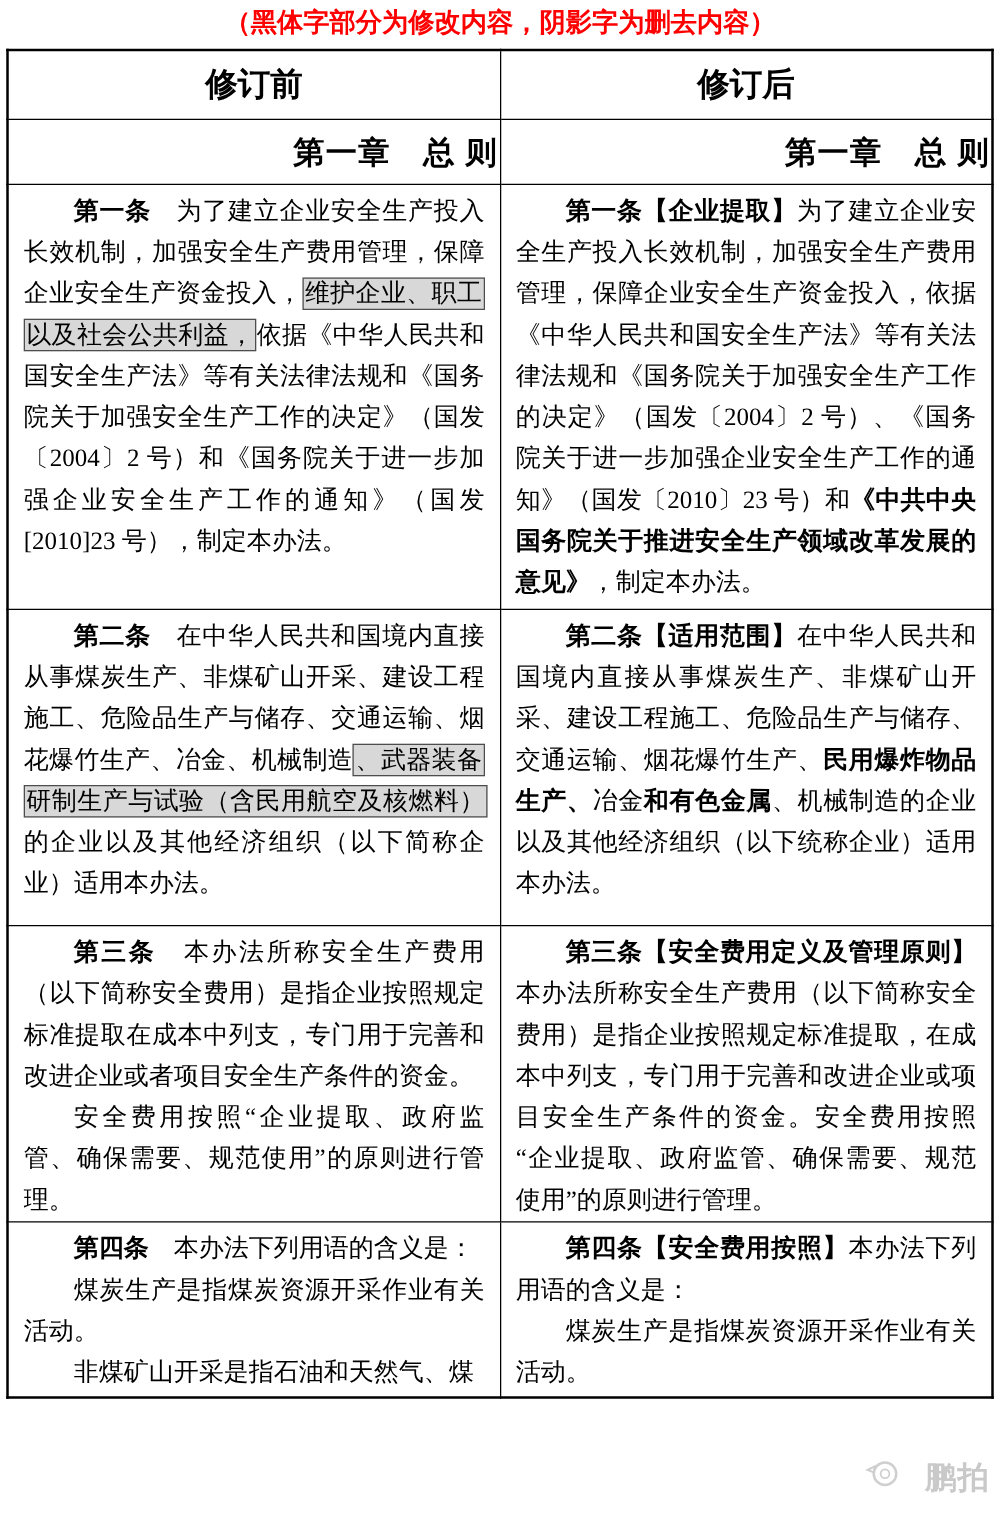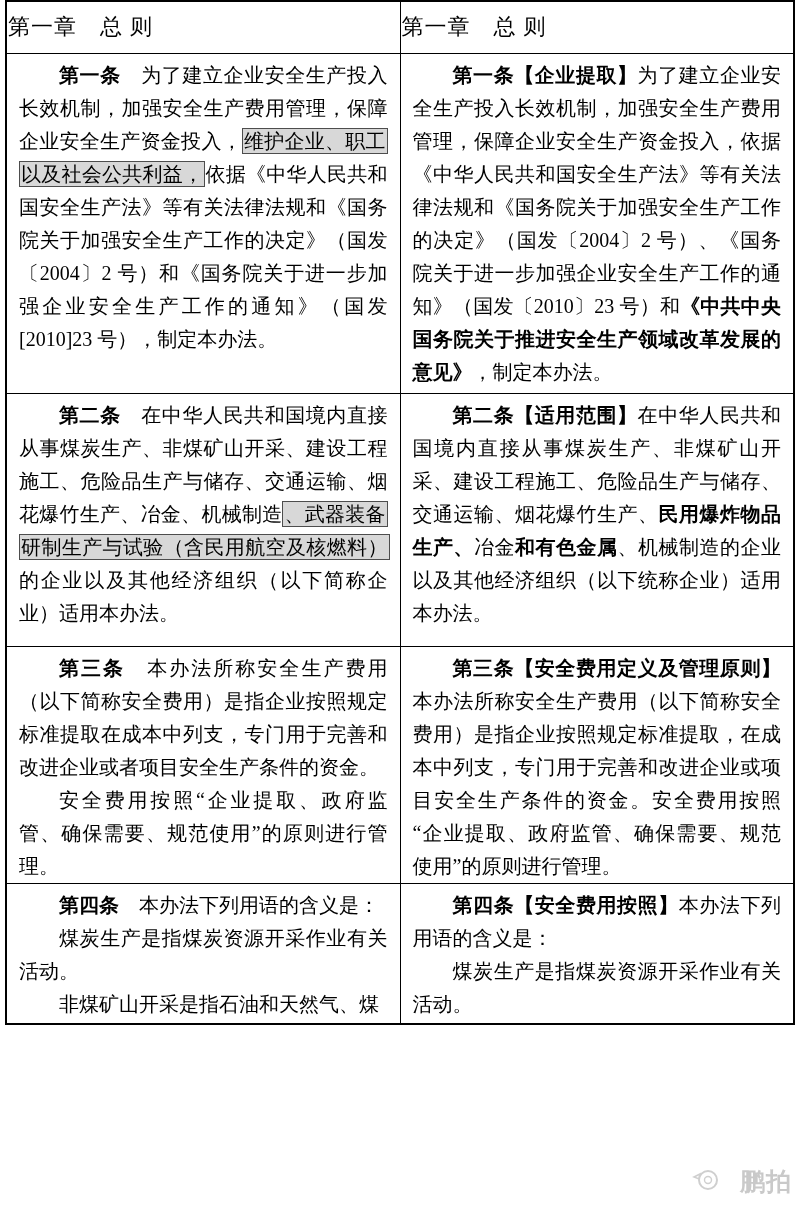--- a/index.html
+++ b/index.html
@@ -44,23 +44,23 @@
     height:55px;
     font-family:"Liberation Sans","DejaVu Sans",sans-serif;
     font-weight:700;
     font-size:26px;
     text-align:center;
     vertical-align:middle;
   }
   tr.chapter-row td {
     height:52px;
     font-family:"Liberation Sans","DejaVu Sans",sans-serif;
-    font-weight:400;
-    font-size:22px;
-    text-align:left;
+    font-weight:700;
+    font-size:25px;
+    text-align:right;
     vertical-align:middle;
     letter-spacing:1px;
   }
   tr.body-row td {
     vertical-align:top;
     padding:5px 12px 0 12px;
     font-size:20px;
     line-height:33px;
   }
   tr.row-a1 { height:340px; }
@@ -97,23 +97,28 @@
     font-weight:700;
     font-size:25px;
     letter-spacing:1px;
   }
 </style>
 </head>
 <body>
 
 <div class="page">
 
+  <div class="note" style="color: rgb(254, 0, 0);">（黑体字部分为修改内容，阴影字为删去内容）</div>
 
   <table class="compare">
     <tbody>
+      <tr class="header-row">
+        <th>修订前</th>
+        <th>修订后</th>
+      </tr>
       <tr class="chapter-row">
         <td>第一章　总 则</td>
         <td>第一章　总 则</td>
       </tr>
       <tr class="body-row row-a1">
         <td>
             <p class="para"><span class="seg-bold">第一条</span><span>　为了建立企业安全生产投入长效机制，加强安全生产费用管理，保障企业安全生产资金投入，</span><span class="seg-del">维护企业、职工以及社会公共利益，</span><span>依据《中华人民共和国安全生产法》等有关法律法规和《国务院关于加强安全生产工作的决定》（国发〔2004〕2 号）和《国务院关于进一步加强企业安全生产工作的通知》（国发[2010]23 号），制定本办法。</span></p>
           </td>
         <td>
             <p class="para"><span class="seg-bold">第一条【企业提取】</span><span>为了建立企业安全生产投入长效机制，加强安全生产费用管理，保障企业安全生产资金投入，依据《中华人民共和国安全生产法》等有关法律法规和《国务院关于加强安全生产工作的决定》（国发〔2004〕2 号）、《国务院关于进一步加强企业安全生产工作的通知》（国发〔2010〕23 号）和</span><span class="seg-bold">《中共中央 国务院关于推进安全生产领域改革发展的意见》</span><span>，制定本办法。</span></p>

